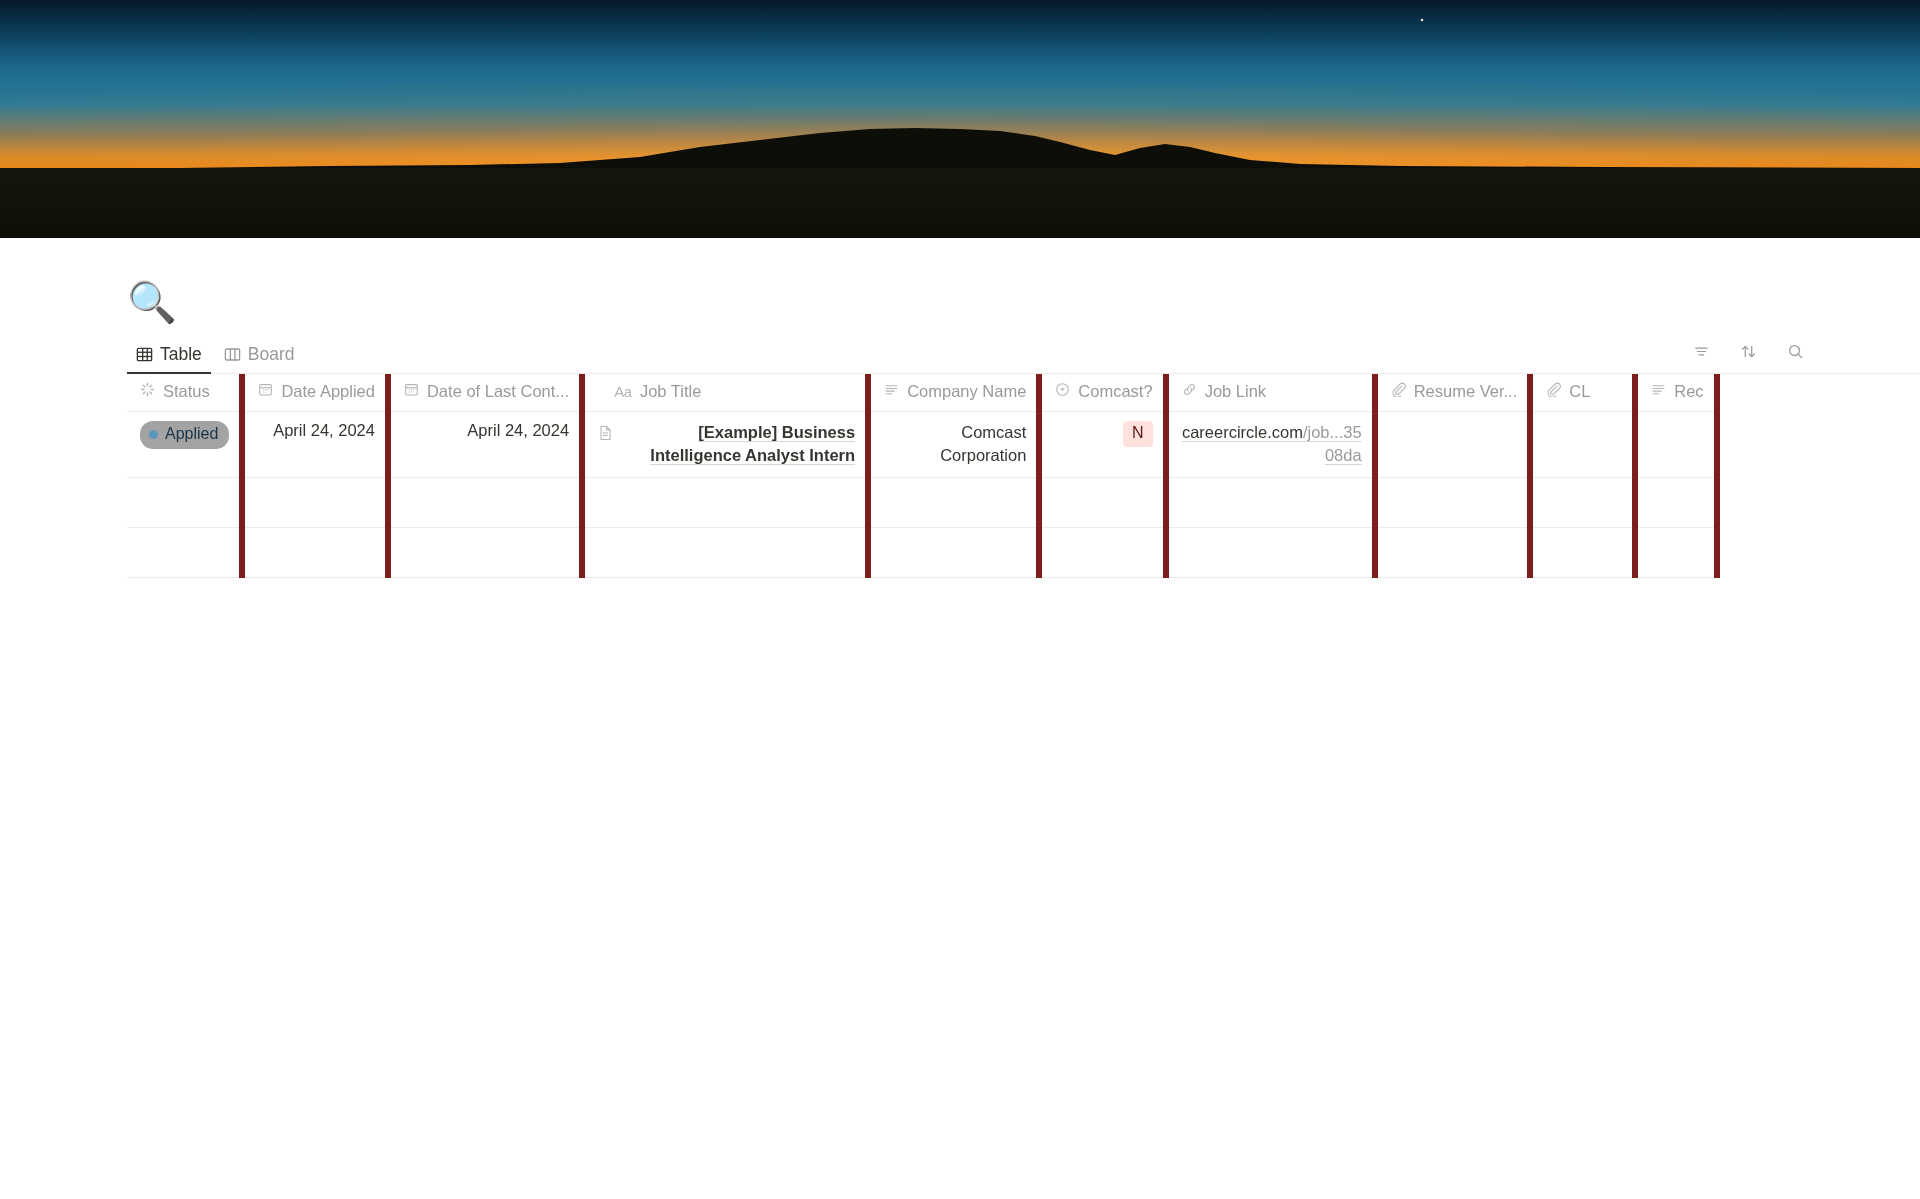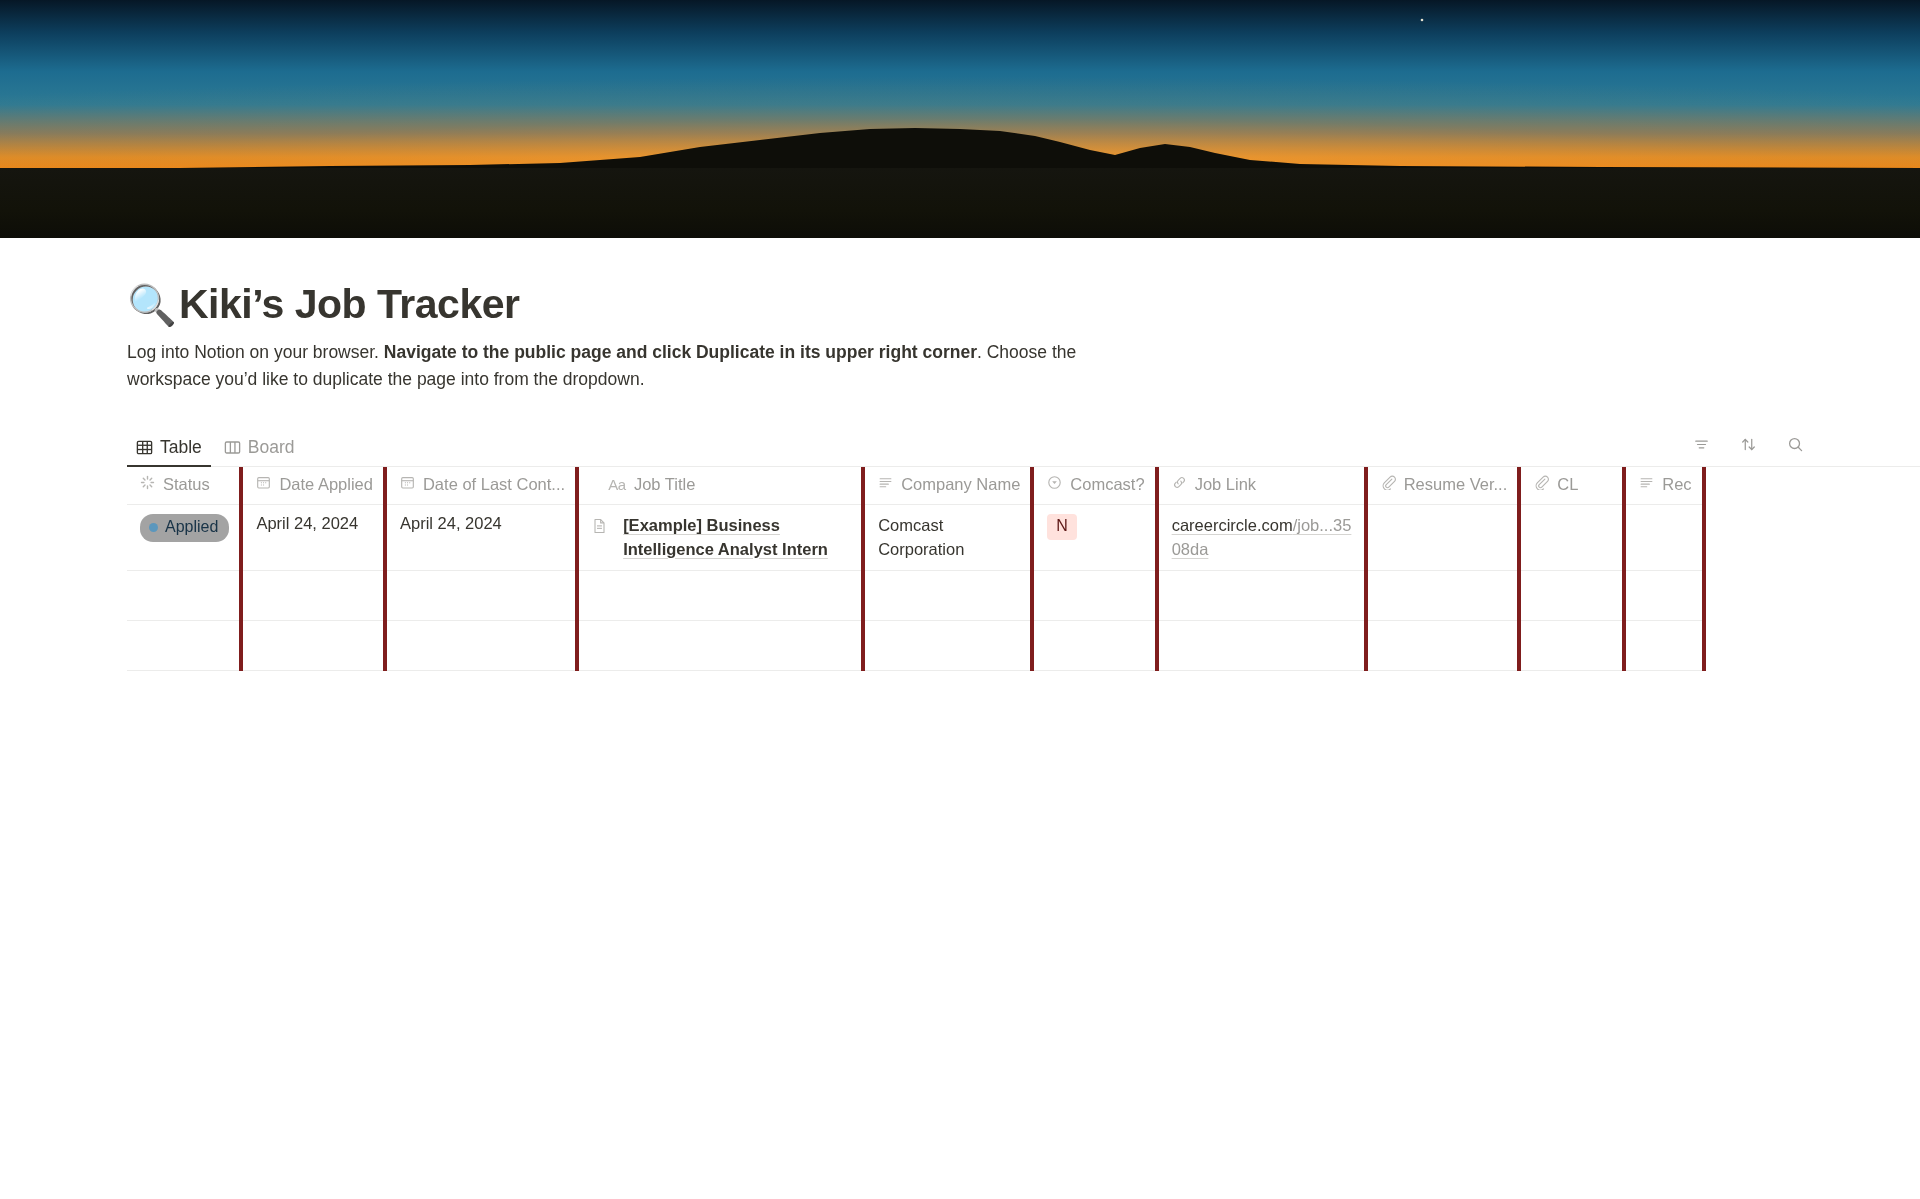--- a/index.html
+++ b/index.html
@@ -105,23 +105,23 @@
 
   
   .tablewrap { width: 1920px; overflow: hidden; }
   table.db {
     border-collapse: collapse;
     table-layout: fixed;
     font-size: 16.5px;
     color: #37352f;
   }
   table.db th, table.db td {
-    border-right: 4px solid #7f1d1d;
+    border-right: 6px solid #7f1d1d;
     border-bottom: 1px solid #ececeb;
-    text-align: left;
+    text-align: right;
     vertical-align: top;
     padding: 9px 10px 9px 13px;
     font-weight: 400;
     overflow: hidden;
   }
   table.db th:first-child, table.db td:first-child {
     border-left: none;
   }
   table.db th {
     color: #9b9a97;
@@ -222,24 +222,22 @@
     <rect x="0" y="168" width="1920" height="70" fill="url(#groundGrad)"></rect>
     <circle cx="1422" cy="20" r="1.3" fill="#fdf6e0" opacity="0.9"></circle>
   </svg>
 </div>
 
 <div class="page">
   <div class="page-inner">
 
     <div class="title-row">
       <span class="title-emoji">🔍</span>
-      <h1 class="page-title">Kiki’s Job Tracker</h1>
     </div>
 
-    <p class="description"><span>Log into Notion on your browser. </span><b>Navigate to the public page and click Duplicate in its upper right corner</b><span>. Choose the workspace you’d like to duplicate the page into from the dropdown.</span></p>
 
     <div class="viewbar">
       <div class="tabs">
 
         <div class="tab active">
           <span class="ic">
             <svg width="17" height="17" viewBox="0 0 16 16" fill="none" stroke="currentColor" stroke-width="1.25">
               <rect x="1.3" y="2.2" width="13.4" height="11.6" rx="1.2"></rect>
               <line x1="1.3" y1="5.9" x2="14.7" y2="5.9"></line>
               <line x1="1.3" y1="9.9" x2="14.7" y2="9.9"></line>

